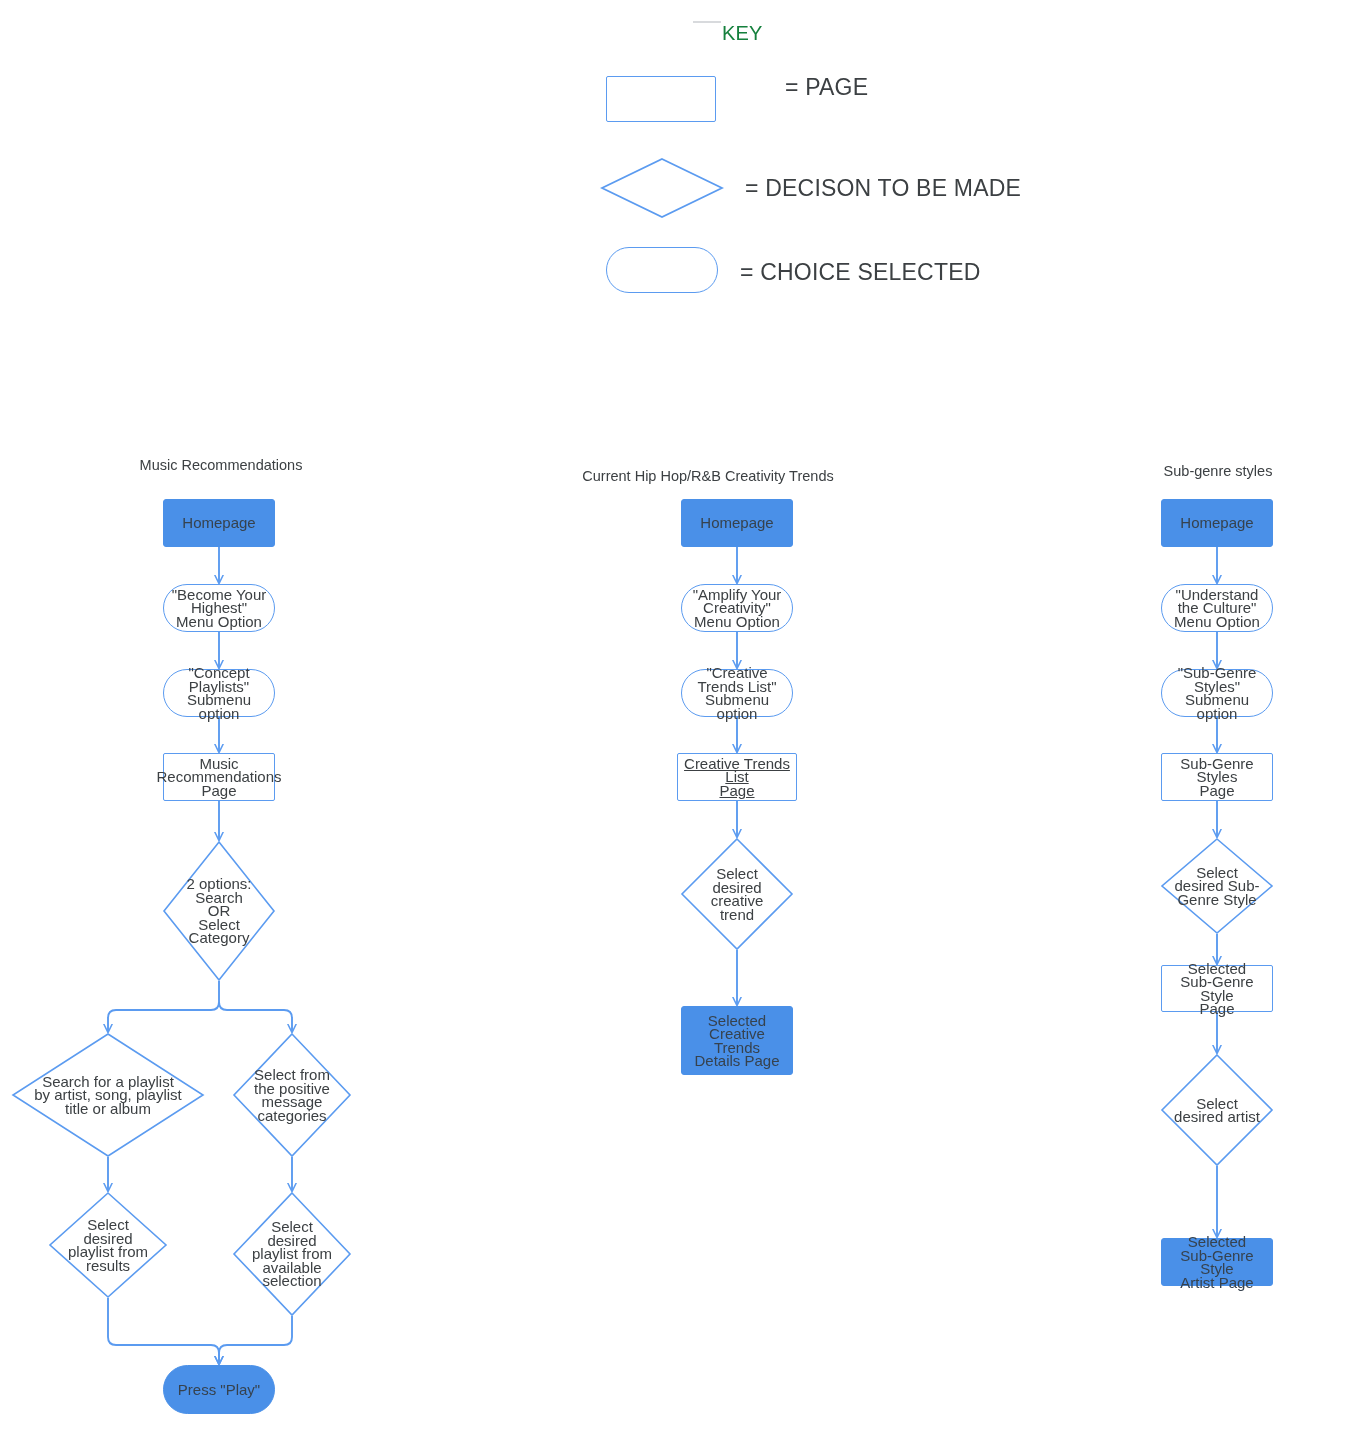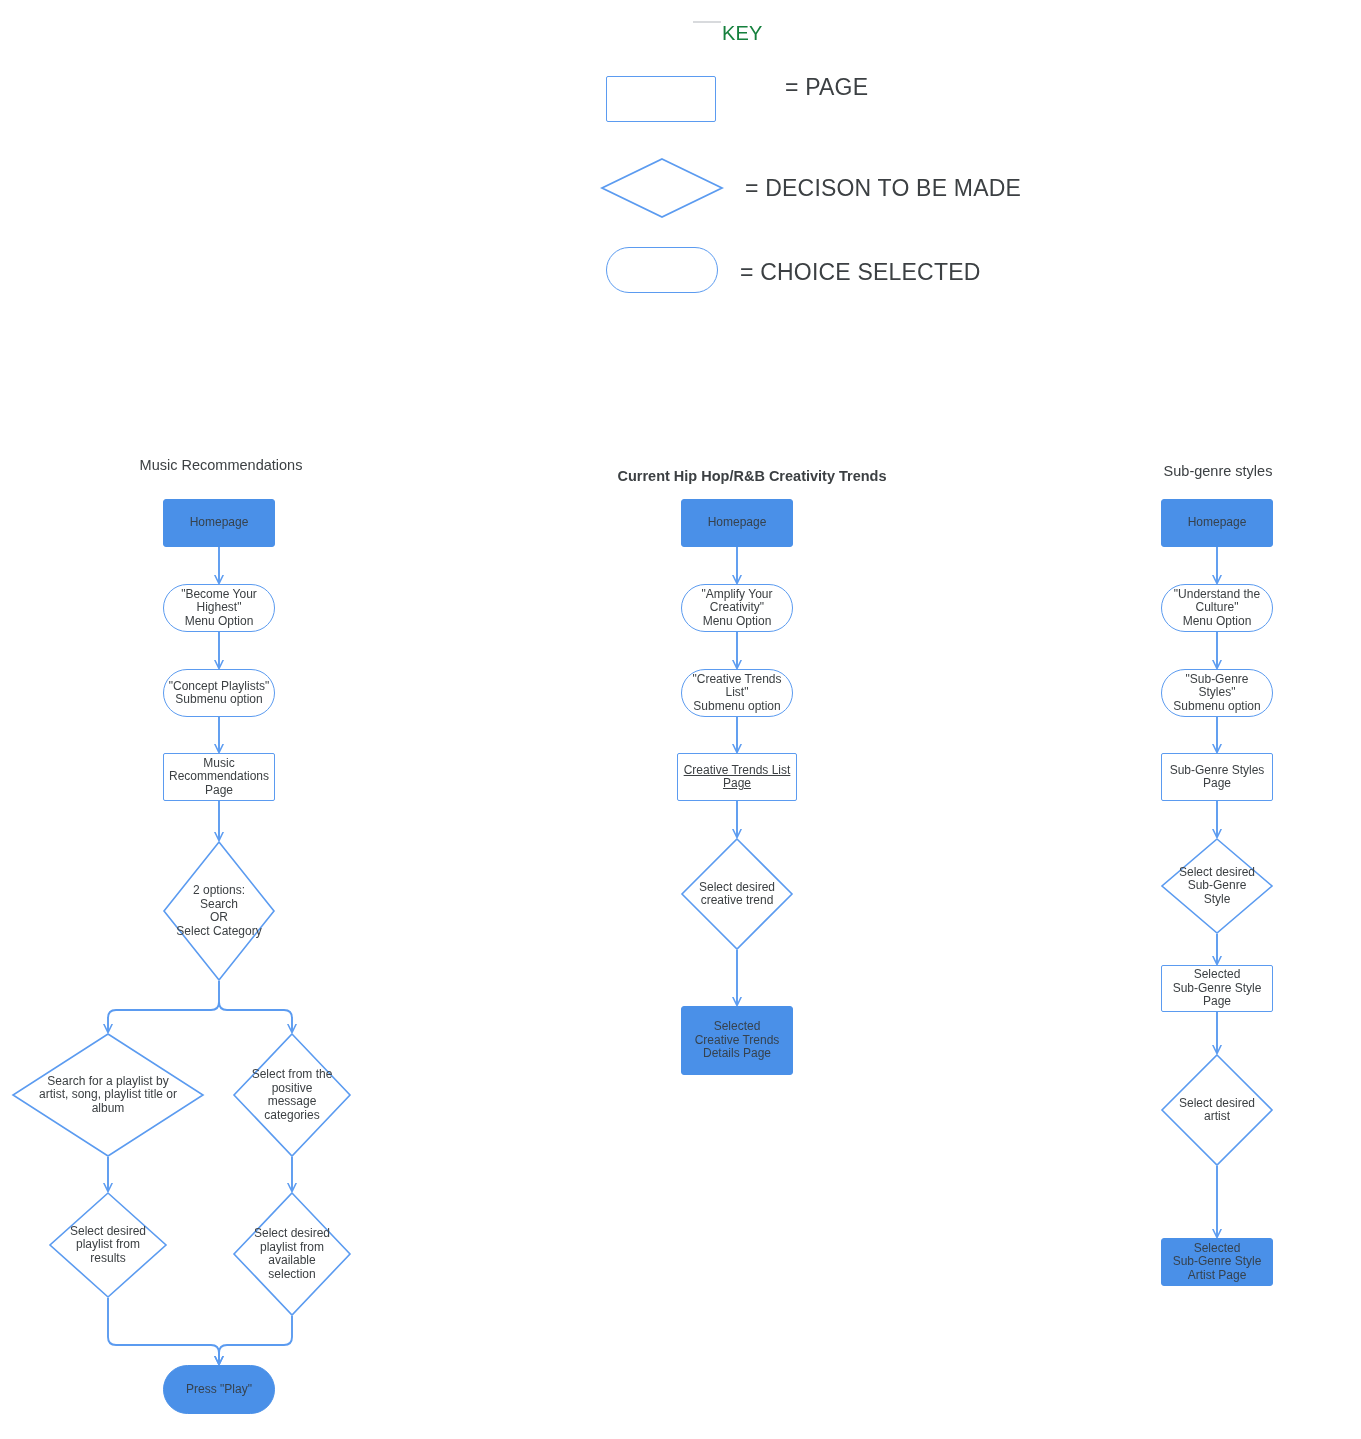--- a/index.html
+++ b/index.html
@@ -73,21 +73,21 @@
   }
 
   
   .node {
     position: absolute;
     box-sizing: border-box;
     display: flex;
     align-items: center;
     justify-content: center;
     text-align: center;
-    font-size: 12px;
+    font-size: 15px;
     line-height: 13.5px;
     color: #3c4043;
     transform: translateX(-50%);
   }
   .node .txt { padding: 0 4px; }
   .n-page {
     background: #ffffff;
     border: 1.4px solid #5b9bf0;
     border-radius: 2px;
     align-items: center;
@@ -173,21 +173,21 @@
 
 <svg class="key-shape" style="left:600px;top:157px;width:124px;height:62px;" viewBox="0 0 124 62" xmlns="http://www.w3.org/2000/svg">
   <polygon points="62,2 122,31 62,60 2,31" fill="#ffffff" stroke="#5b9bf0" stroke-width="1.8"></polygon>
 </svg>
 <div class="key-label" style="left:745px;top:175px;text-align:right;">= DECISON TO BE MADE</div>
 
 <div class="key-shape key-rounded"></div>
 <div class="key-label" style="left:740px;top:259px;">= CHOICE SELECTED</div>
 
 <div class="col-title" style="left:221px;top:457px;">Music Recommendations</div>
-<div class="col-title" style="left:752px;top:468px;font-weight:bold;">Current Hip Hop/R&amp;B Creativity Trends</div>
+<div class="col-title" style="left:708px;top:468px;">Current Hip Hop/R&amp;B Creativity Trends</div>
 <div class="col-title" style="left:1218px;top:463px;">Sub-genre styles</div>
 
 <div id="nodes-layer">
     <div class="node n-page-filled" style="left: 219px; top: 499px; width: 112px; height: 48px;">
       <span class="txt">Homepage</span>
     </div>
     <div class="node n-choice" style="left: 219px; top: 584px; width: 112px; height: 48px;">
       <span class="txt">"Become Your Highest"<br>Menu Option</span>
     </div>
     <div class="node n-choice" style="left: 219px; top: 669px; width: 112px; height: 48px;">

